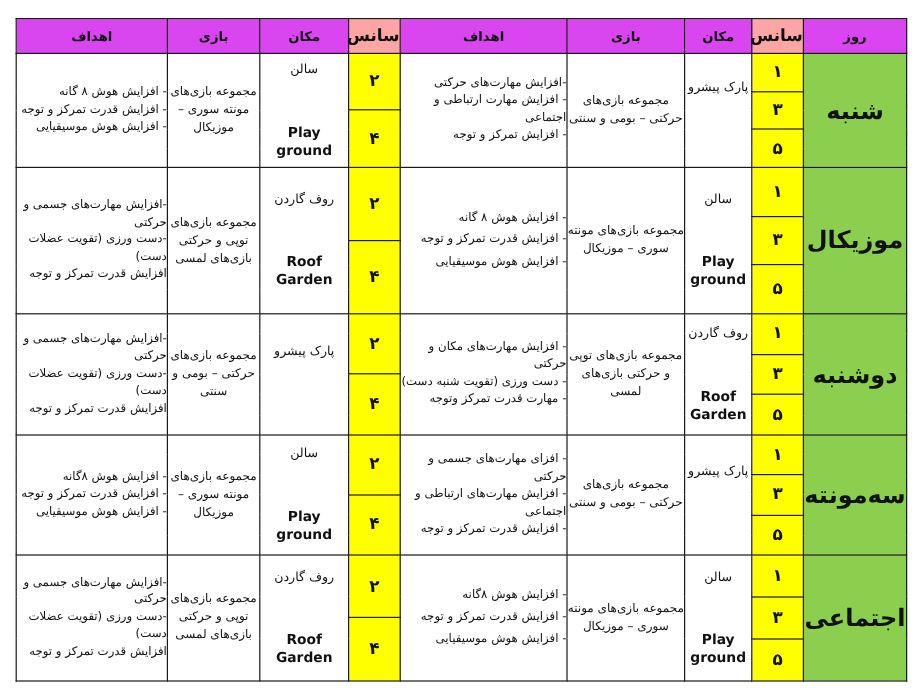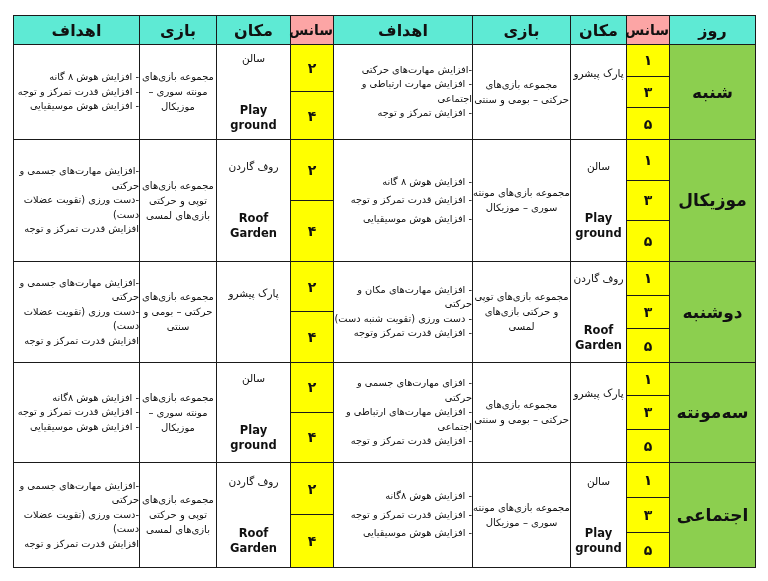--- a/index.html
+++ b/index.html
@@ -1,23 +1,23 @@
 <!DOCTYPE html>
 <html><head>
 <meta charset="utf-8">
 <style>
   html, body { margin:0; padding:0; background:#ffffff; }
   body { width:768px; height:581px; position:relative; overflow:hidden;
          font-family:"DejaVu Sans", sans-serif; }
   table.sched { position:absolute; left:13px; top:15px; width:742px;
                 border-collapse:collapse; table-layout:fixed; direction:rtl; }
   table.sched td, table.sched th { border:1.5px solid #1a1a1a; padding:0; vertical-align:middle; }
-  th { background:#5eead4; height:28px; font-weight:bold; font-size:16px; color:#111; text-align:center; }
+  th { background:#d946ef; height:28px; font-weight:bold; font-size:11px; color:#111; text-align:center; }
   th.sans { background:#fca5a5; font-size:14px; }
-  td.day { background:#8ccf4f; text-align:center; font-weight:bold; font-size:17px; color:#111; }
+  td.day { background:#8ccf4f; text-align:center; font-weight:bold; font-size:20px; color:#111; }
   td.sess { background:#ffff00; text-align:center; font-weight:bold; font-size:14px; color:#111; }
   td.place { background:#fff; text-align:center; font-size:10.5px; color:#111; line-height:15px; }
   td.place .en { font-weight:bold; font-size:11.5px;margin-top:37px; }
   td.game { background:#fff; text-align:center; font-size:10px; color:#111; line-height:15px; padding:2px 4px; }
   td.goals { background:#fff; text-align:right; font-size:9.8px; color:#111; line-height:14.5px; padding:3px 5px; }
   td.goals .ln { display:block; }
   td.goals.spaced .ln { margin:4px 0; }
 </style>
 </head>
 <body>
@@ -124,21 +124,21 @@
     <td class="day" rowspan="6">دوشنبه</td>
     <td class="sess" rowspan="2">۱</td>
     <td class="place" rowspan="6">
       <div>روف گاردن</div>
       <div class="en">Roof Garden</div>
         </td>
     <td class="game" rowspan="6">مجموعه بازی‌های توپی و حرکتی بازی‌های لمسی</td>
     <td class="goals " rowspan="6">
           <span class="ln">- افزایش مهارت‌های مکان و حرکتی</span>
           <span class="ln">- دست ورزی (تقویت شنبه دست)</span>
-          <span class="ln">- افزایش قدرت تمرکز وتوجه</span>
+          <span class="ln">- مهارت قدرت تمرکز وتوجه</span>
         </td>
     <td class="sess" rowspan="3">۲</td>
     <td class="place" rowspan="6">
       <div>پارک پیشرو</div>
       <div class="en"></div>
         </td>
     <td class="game" rowspan="6">مجموعه بازی‌های حرکتی – بومی و سنتی</td>
     <td class="goals" rowspan="6">
           <span class="ln">-افزایش مهارت‌های جسمی و حرکتی</span>
           <span class="ln">-دست ورزی (تقویت عضلات دست)</span>

